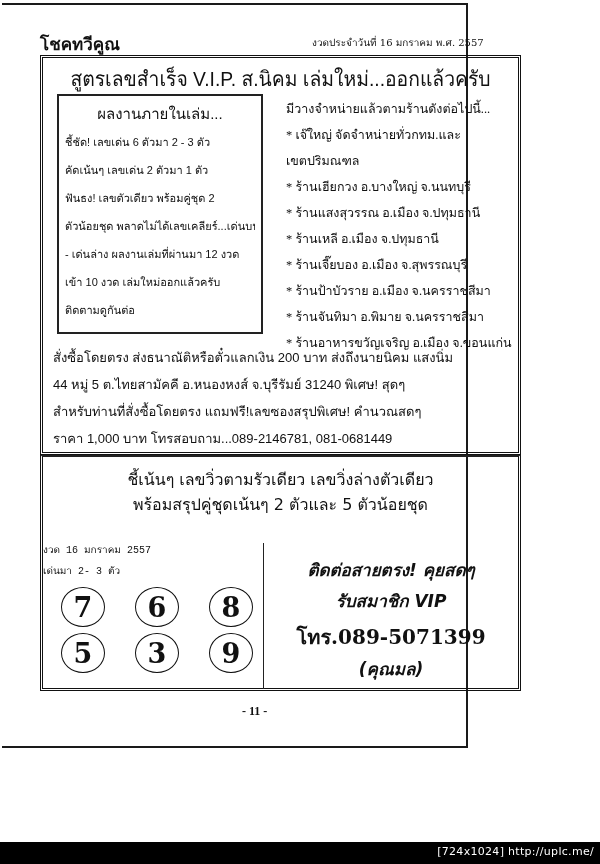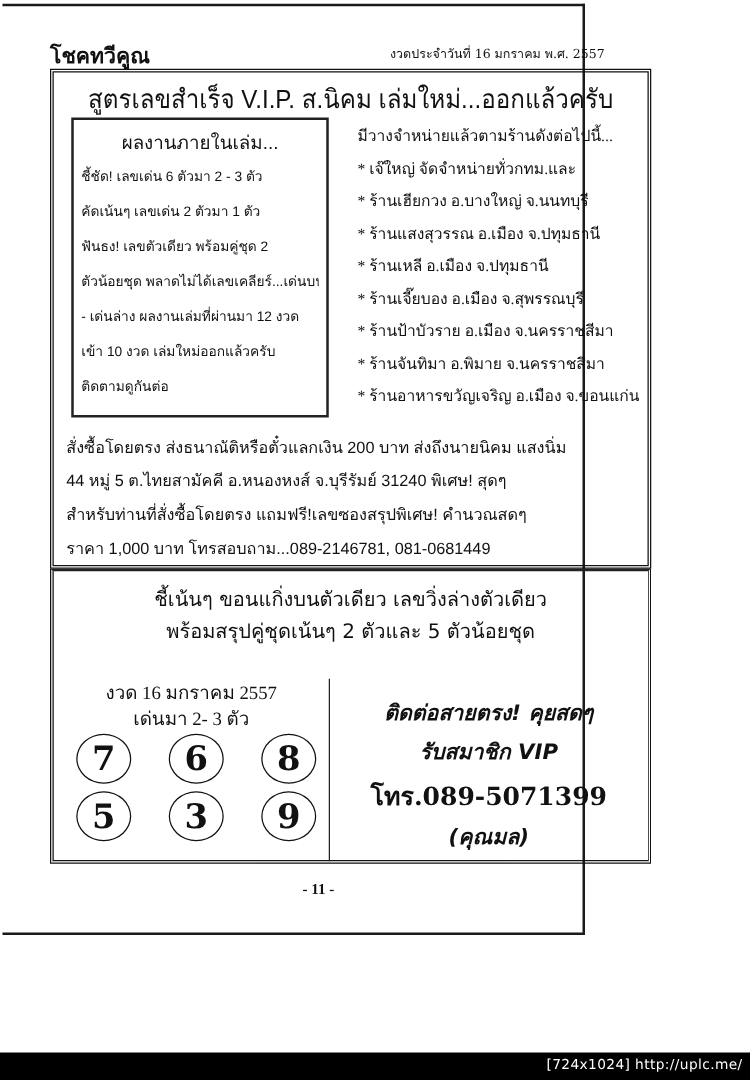--- a/index.html
+++ b/index.html
@@ -63,22 +63,22 @@
   }
   .promo-line {
     position: absolute; left: 0; width: 100%; text-align: center;
     font-family: "DejaVu Sans", sans-serif; font-size: 16px; white-space: nowrap;
   }
   .proof-label {
     position: absolute; left: 0; width: 220px; text-align: center;
     font-family: "DejaVu Serif", serif; font-size: 10.5px; font-weight: bold; white-space: nowrap;
   }
   .proof-sub {
-    position: absolute; left: 0; width: 220px; text-align: center;
-    font-family: Liberation Serif, serif; font-size: 15px; white-space: nowrap;
+    position: absolute; left: 0; width: 220px; 
+    font-family: Liberation Mono, monospace; font-size: 10px; white-space: nowrap;
   }
   .promo-divider {
     position: absolute; left: 220px; top: 86px; width: 1px; height: 146px; background: #222;
   }
   .circles {
     position: absolute; left: 18px; top: 130px; width: 200px;
   }
   .circle {
     position: absolute; width: 44px; height: 40px; border: 1.5px solid #111; border-radius: 50%;
     display: flex; align-items: center; justify-content: center;
@@ -124,39 +124,40 @@
       <div>ตัวน้อยชุด พลาดไม่ได้เลขเคลียร์...เด่นบน</div>
       <div>- เด่นล่าง ผลงานเล่มที่ผ่านมา 12 งวด</div>
       <div>เข้า 10 งวด เล่มใหม่ออกแล้วครับ</div>
       <div>ติดตามดูกันต่อ</div>
     </div>
   </div>
 
   <div class="shops">
     <div>มีวางจำหน่ายแล้วตามร้านดังต่อไปนี้...</div>
     <div>*  เจ๊ใหญ่  จัดจำหน่ายทั่วกทม.และ</div>
+    <div>เขตปริมณฑล</div>
     <div>*  ร้านเฮียกวง  อ.บางใหญ่  จ.นนทบุรี</div>
     <div>*  ร้านแสงสุวรรณ  อ.เมือง  จ.ปทุมธานี</div>
     <div>* ร้านเหลี อ.เมือง จ.ปทุมธานี</div>
     <div>*  ร้านเจี๊ยบอง  อ.เมือง  จ.สุพรรณบุรี</div>
     <div>*  ร้านป้าบัวราย  อ.เมือง  จ.นครราชสีมา</div>
     <div>*  ร้านจันทิมา  อ.พิมาย  จ.นครราชสีมา</div>
     <div>* ร้านอาหารขวัญเจริญ อ.เมือง จ.ขอนแก่น</div>
   </div>
 
   <div class="order-block">
     <div>สั่งซื้อโดยตรง ส่งธนาณัติหรือตั๋วแลกเงิน 200 บาท ส่งถึงนายนิคม แสงนิ่ม</div>
     <div>44 หมู่ 5 ต.ไทยสามัคคี อ.หนองหงส์ จ.บุรีรัมย์ 31240 พิเศษ! สุดๆ</div>
     <div>สำหรับท่านที่สั่งซื้อโดยตรง แถมฟรี!เลขซองสรุปพิเศษ! คำนวณสดๆ</div>
     <div>ราคา 1,000 บาท โทรสอบถาม...089-2146781, 081-0681449</div>
   </div>
 </div>
 
 <div class="promo-box">
-  <div class="promo-line" style="top:10px;">ชี้เน้นๆ  ขอนแกิ่งบนตัวเดียว  เลขวิ่งล่างตัวเดียว</div>
+  <div class="promo-line" style="top:10px;">ชี้เน้นๆ  เลขวิ่วตามรัวเดียว  เลขวิ่งล่างตัวเดียว</div>
   <div class="promo-line" style="top:35px;">พร้อมสรุปคู่ชุดเน้นๆ 2 ตัวและ 5 ตัวน้อยชุด</div>
 
   <div class="proof-sub" style="top:85px;">งวด 16 มกราคม 2557</div>
   <div class="proof-sub" style="top:106px;">เด่นมา 2- 3 ตัว</div>
 
   <div class="promo-divider"></div>
 
   <div class="circles">
     <div class="circle" style="left:0;top:0;">7</div>
     <div class="circle" style="left:74px;top:0;">6</div>

